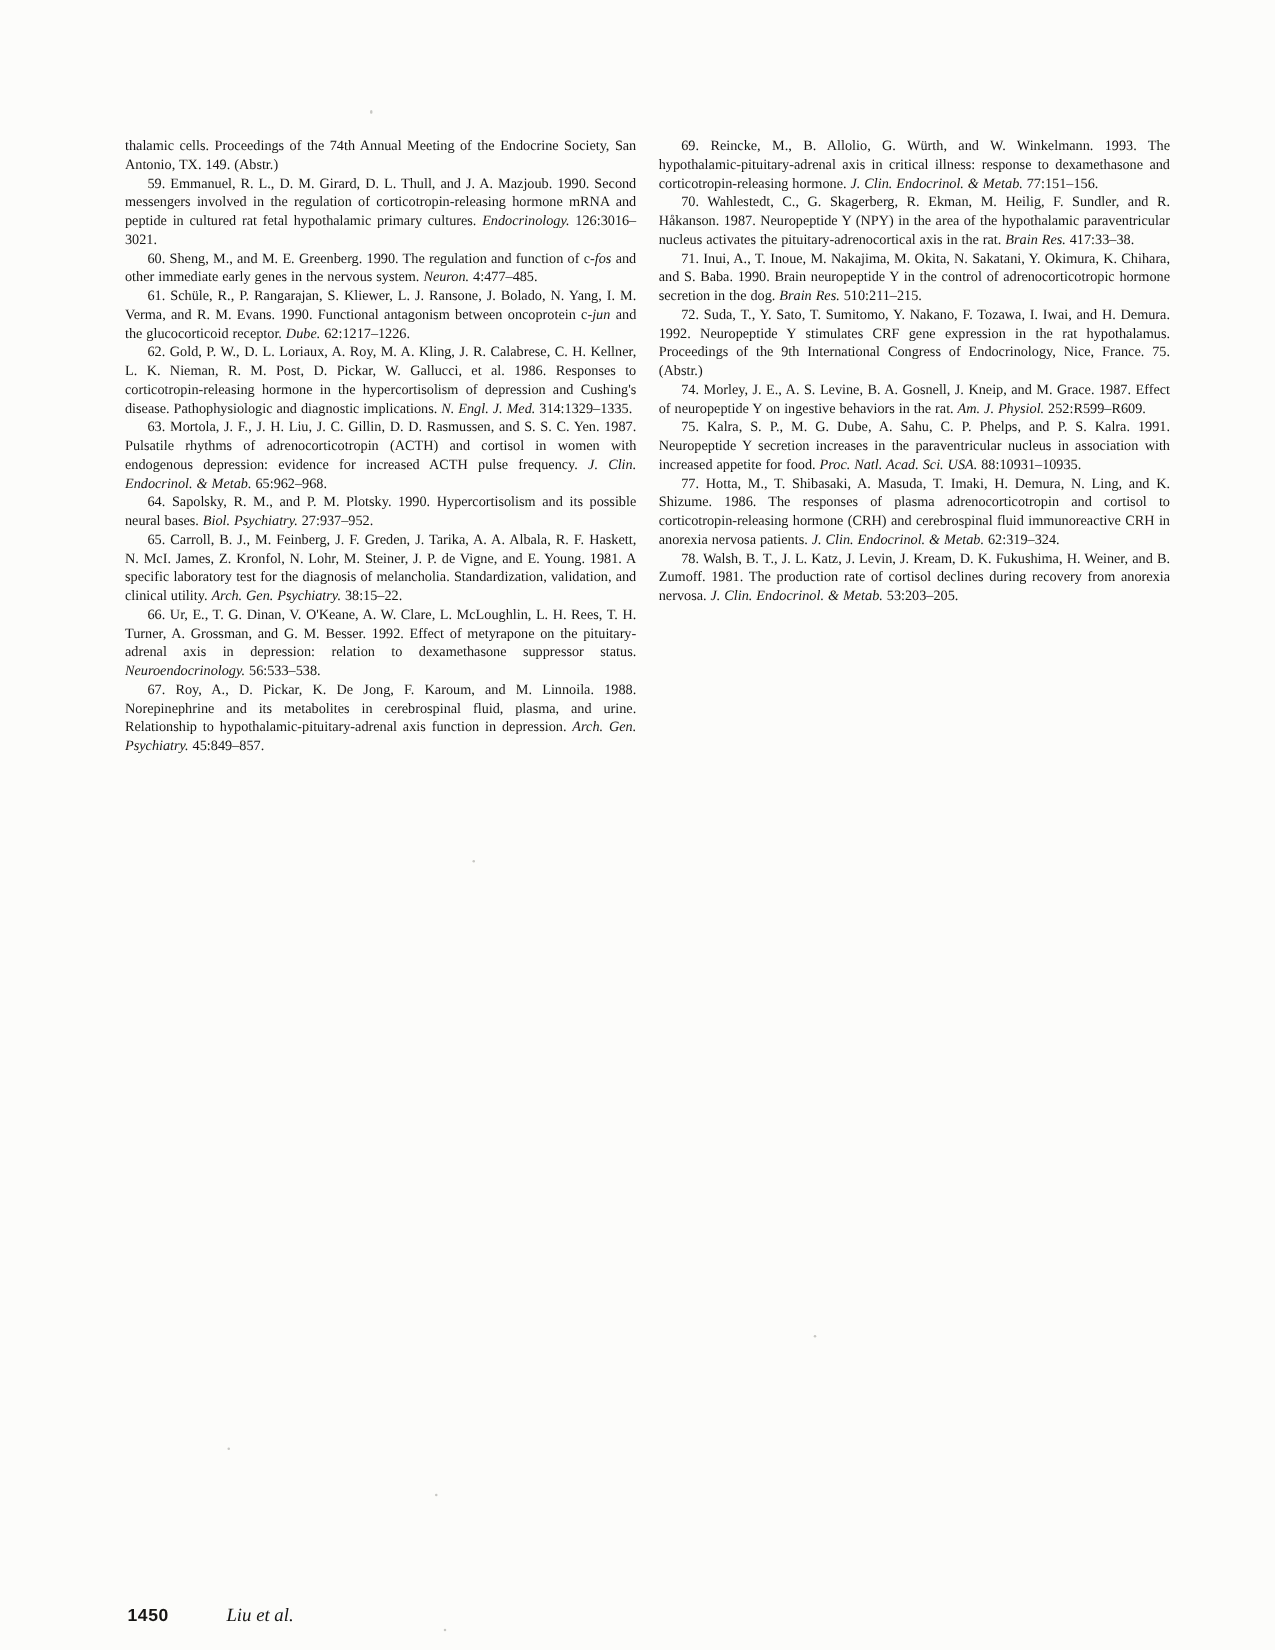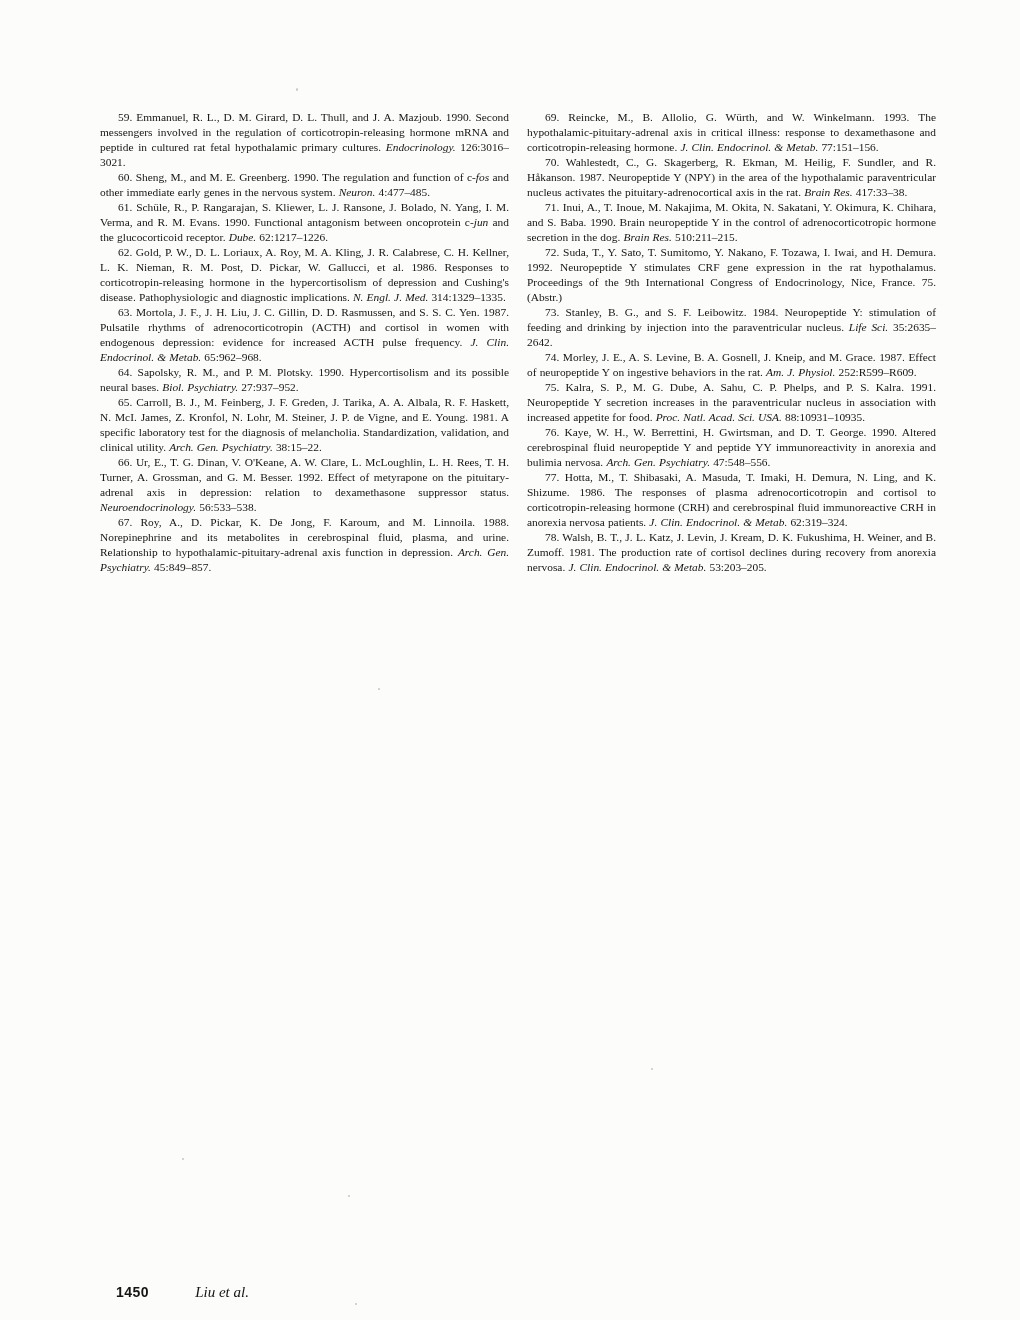--- a/index.html
+++ b/index.html
@@ -36,21 +36,21 @@
     word-spacing: 0.3px;
   }
   p.ref.indent {
     text-indent: 18px;
   }
   p.ref i {
     font-style: italic;
   }
   .footer {
     position: absolute;
-    left: 116px;
+    left: 102px;
     top: 1284px;
     display: flex;
     align-items: baseline;
   }
   .footer .pagenum {
     font-family: "Liberation Sans", sans-serif;
     font-weight: bold;
     font-size: 14px;
     letter-spacing: 0.5px;
   }
@@ -66,39 +66,38 @@
     opacity: 0.55;
   }
 </style>
 </head>
 <body>
 
 <div class="page">
 
   <div class="columns">
     <div class="col" id="col-left">
+        <p class="ref"><span>thalamic cells. Proceedings of the 74th Annual Meeting of the Endocrine Society, San Antonio, TX. 149. (Abstr.)</span></p>
         <p class="ref indent"><span>59. Emmanuel, R. L., D. M. Girard, D. L. Thull, and J. A. Mazjoub. 1990. Second messengers involved in the regulation of corticotropin-releasing hormone mRNA and peptide in cultured rat fetal hypothalamic primary cultures. </span><i>Endocrinology.</i><span> 126:3016–3021.</span></p>
         <p class="ref indent"><span>60. Sheng, M., and M. E. Greenberg. 1990. The regulation and function of c-</span><i>fos</i><span> and other immediate early genes in the nervous system. </span><i>Neuron.</i><span> 4:477–485.</span></p>
         <p class="ref indent"><span>61. Schüle, R., P. Rangarajan, S. Kliewer, L. J. Ransone, J. Bolado, N. Yang, I. M. Verma, and R. M. Evans. 1990. Functional antagonism between oncoprotein c-</span><i>jun</i><span> and the glucocorticoid receptor. </span><i>Dube.</i><span> 62:1217–1226.</span></p>
         <p class="ref indent"><span>62. Gold, P. W., D. L. Loriaux, A. Roy, M. A. Kling, J. R. Calabrese, C. H. Kellner, L. K. Nieman, R. M. Post, D. Pickar, W. Gallucci, et al. 1986. Responses to corticotropin-releasing hormone in the hypercortisolism of depression and Cushing's disease. Pathophysiologic and diagnostic implications. </span><i>N. Engl. J. Med.</i><span> 314:1329–1335.</span></p>
         <p class="ref indent"><span>63. Mortola, J. F., J. H. Liu, J. C. Gillin, D. D. Rasmussen, and S. S. C. Yen. 1987. Pulsatile rhythms of adrenocorticotropin (ACTH) and cortisol in women with endogenous depression: evidence for increased ACTH pulse frequency. </span><i>J. Clin. Endocrinol. &amp; Metab.</i><span> 65:962–968.</span></p>
         <p class="ref indent"><span>64. Sapolsky, R. M., and P. M. Plotsky. 1990. Hypercortisolism and its possible neural bases. </span><i>Biol. Psychiatry.</i><span> 27:937–952.</span></p>
         <p class="ref indent"><span>65. Carroll, B. J., M. Feinberg, J. F. Greden, J. Tarika, A. A. Albala, R. F. Haskett, N. McI. James, Z. Kronfol, N. Lohr, M. Steiner, J. P. de Vigne, and E. Young. 1981. A specific laboratory test for the diagnosis of melancholia. Standardization, validation, and clinical utility. </span><i>Arch. Gen. Psychiatry.</i><span> 38:15–22.</span></p>
         <p class="ref indent"><span>66. Ur, E., T. G. Dinan, V. O'Keane, A. W. Clare, L. McLoughlin, L. H. Rees, T. H. Turner, A. Grossman, and G. M. Besser. 1992. Effect of metyrapone on the pituitary-adrenal axis in depression: relation to dexamethasone suppressor status. </span><i>Neuroendocrinology.</i><span> 56:533–538.</span></p>
         <p class="ref indent"><span>67. Roy, A., D. Pickar, K. De Jong, F. Karoum, and M. Linnoila. 1988. Norepinephrine and its metabolites in cerebrospinal fluid, plasma, and urine. Relationship to hypothalamic-pituitary-adrenal axis function in depression. </span><i>Arch. Gen. Psychiatry.</i><span> 45:849–857.</span></p>
       </div>
     <div class="col" id="col-right">
         <p class="ref indent"><span>69. Reincke, M., B. Allolio, G. Würth, and W. Winkelmann. 1993. The hypothalamic-pituitary-adrenal axis in critical illness: response to dexamethasone and corticotropin-releasing hormone. </span><i>J. Clin. Endocrinol. &amp; Metab.</i><span> 77:151–156.</span></p>
         <p class="ref indent"><span>70. Wahlestedt, C., G. Skagerberg, R. Ekman, M. Heilig, F. Sundler, and R. Håkanson. 1987. Neuropeptide Y (NPY) in the area of the hypothalamic paraventricular nucleus activates the pituitary-adrenocortical axis in the rat. </span><i>Brain Res.</i><span> 417:33–38.</span></p>
         <p class="ref indent"><span>71. Inui, A., T. Inoue, M. Nakajima, M. Okita, N. Sakatani, Y. Okimura, K. Chihara, and S. Baba. 1990. Brain neuropeptide Y in the control of adrenocorticotropic hormone secretion in the dog. </span><i>Brain Res.</i><span> 510:211–215.</span></p>
         <p class="ref indent"><span>72. Suda, T., Y. Sato, T. Sumitomo, Y. Nakano, F. Tozawa, I. Iwai, and H. Demura. 1992. Neuropeptide Y stimulates CRF gene expression in the rat hypothalamus. Proceedings of the 9th International Congress of Endocrinology, Nice, France. 75. (Abstr.)</span></p>
-        <p class="ref indent"><span>73. Stanley, B. G., and S. F. Leibowitz. 1984. Neuropeptide Y: stimulation of feeding and drinking by injection into the paraventricular nucleus. </span><i>Life Sci.</i><span> 35:2635–2642.</span></p>
         <p class="ref indent"><span>74. Morley, J. E., A. S. Levine, B. A. Gosnell, J. Kneip, and M. Grace. 1987. Effect of neuropeptide Y on ingestive behaviors in the rat. </span><i>Am. J. Physiol.</i><span> 252:R599–R609.</span></p>
         <p class="ref indent"><span>75. Kalra, S. P., M. G. Dube, A. Sahu, C. P. Phelps, and P. S. Kalra. 1991. Neuropeptide Y secretion increases in the paraventricular nucleus in association with increased appetite for food. </span><i>Proc. Natl. Acad. Sci. USA.</i><span> 88:10931–10935.</span></p>
-        <p class="ref indent"><span>76. Kaye, W. H., W. Berrettini, H. Gwirtsman, and D. T. George. 1990. Altered cerebrospinal fluid neuropeptide Y and peptide YY immunoreactivity in anorexia and bulimia nervosa. </span><i>Arch. Gen. Psychiatry.</i><span> 47:548–556.</span></p>
         <p class="ref indent"><span>77. Hotta, M., T. Shibasaki, A. Masuda, T. Imaki, H. Demura, N. Ling, and K. Shizume. 1986. The responses of plasma adrenocorticotropin and cortisol to corticotropin-releasing hormone (CRH) and cerebrospinal fluid immunoreactive CRH in anorexia nervosa patients. </span><i>J. Clin. Endocrinol. &amp; Metab.</i><span> 62:319–324.</span></p>
         <p class="ref indent"><span>78. Walsh, B. T., J. L. Katz, J. Levin, J. Kream, D. K. Fukushima, H. Weiner, and B. Zumoff. 1981. The production rate of cortisol declines during recovery from anorexia nervosa. </span><i>J. Clin. Endocrinol. &amp; Metab.</i><span> 53:203–205.</span></p>
       </div>
   </div>
 
   <div class="footer">
     <span class="pagenum">1450</span>
     <span class="authors">Liu et al.</span>
   </div>
 

